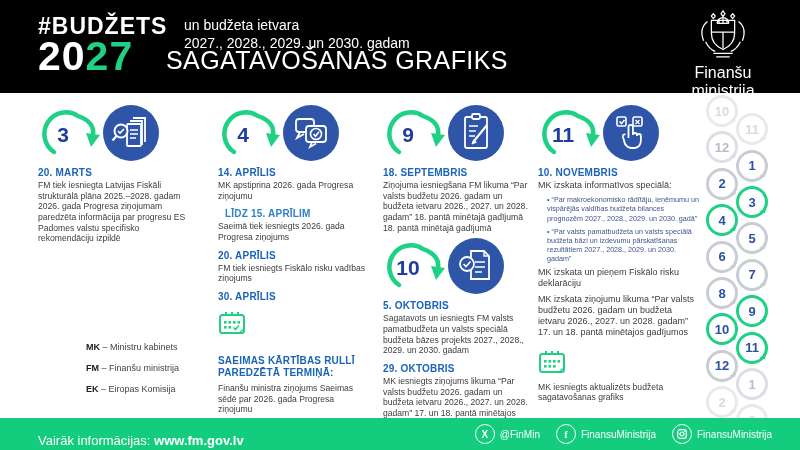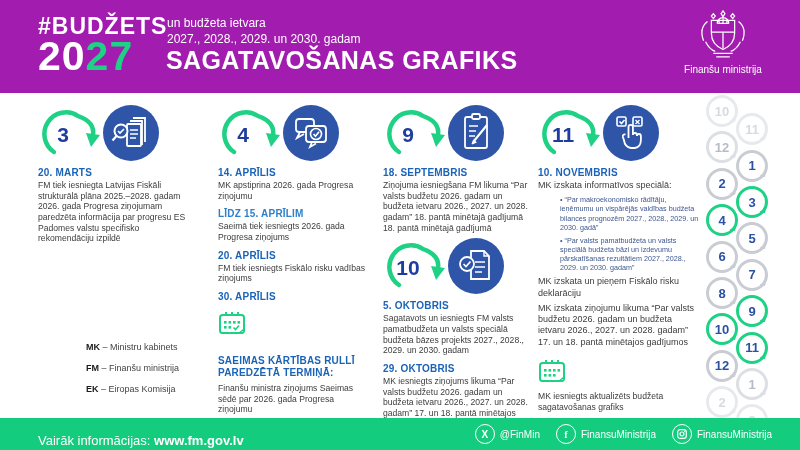--- a/index.html
+++ b/index.html
@@ -2,47 +2,47 @@
 <html><head>
 <meta charset="utf-8">
 <style>
   html,body{margin:0;padding:0;}
   body{
     width:800px;height:450px;position:relative;overflow:hidden;
     font-family:"Liberation Sans","DejaVu Sans",sans-serif;
     background:#ffffff;
   }
   
-  .header{position:absolute;left:0;top:0;width:800px;height:93px;background:#a21caf;}
+  .header{position:absolute;left:0;top:0;width:800px;height:93px;background:#000000;}
   .hashtag{position:absolute;left:38px;top:13px;color:#fff;font-weight:bold;font-size:23px;letter-spacing:1px;}
   .year{position:absolute;left:38px;top:36px;color:#fff;font-weight:bold;font-size:41px;line-height:1;letter-spacing:1px;}
   .year .yr-suffix{color:#1FD185;}
-  .subtitle{position:absolute;left:167px;top:16px;color:#fff;font-size:12px;line-height:1.32;}
-  .main-title{position:absolute;left:166px;top:46px;color:#fff;font-weight:bold;font-size:25px;letter-spacing:.4px;}
+  .subtitle{position:absolute;left:184px;top:16px;color:#fff;font-size:14px;line-height:1.32;}
+  .main-title{position:absolute;left:166px;top:46px;color:#fff;font-weight:normal;font-size:25px;letter-spacing:.4px;}
   .crest{position:absolute;left:692px;top:8px;width:62px;height:54px;}
-  .ministry{position:absolute;left:664px;top:64px;width:118px;text-align:center;color:#fff;font-size:10px;}
+  .ministry{position:absolute;left:664px;top:64px;width:118px;text-align:center;color:#fff;font-size:16px;}
 
   
   .col{position:absolute;top:104px;}
   .col1{left:38px;width:158px;}
   .col2{left:218px;width:152px;}
   .col3{left:383px;width:147px;}
   .col4{left:538px;width:162px;}
 
   .badge{position:relative;height:56px;margin-bottom:4px;}
   .badge svg{position:absolute;left:0;top:0;}
   .badge .icon-circle{left:64px;}
   .badge-num{position:absolute;left:2px;top:8px;width:46px;height:46px;display:flex;align-items:center;justify-content:center;
     color:#1E3D9E;font-weight:bold;font-size:21px;}
 
   .h{color:#1A63B8;font-weight:bold;font-size:10px;margin:7px 0 2px 0;letter-spacing:.2px;}
-  .h.light{color:#2F80C9;}
+  .h.light{color:#2F80C9;margin-left:7px;}
   .t{color:#3C3C3C;font-size:8.6px;line-height:1.24;margin:0 0 3px 0;}
   .intro{color:#3C3C3C;font-size:9px;line-height:1.25;margin:1px 0 4px 0;}
-  .bullet{color:#3D568F;font-size:7.2px;line-height:1.27;margin:0 0 4px 22px;}
+  .bullet{color:#3D568F;font-size:7.2px;line-height:1.27;margin:0 0 4px 9px;}
   .cal-icon{margin:7px 0 2px 0;}
   .spec-h{color:#1A63B8;font-weight:bold;font-size:10px;line-height:1.25;margin:12px 0 3px 0;letter-spacing:.2px;}
 
   .legend{position:absolute;left:0;top:238px;}
   .legend-row{font-size:9px;color:#444;margin-bottom:11px;}
   .legend-row b{color:#1b1b1b;padding-left:48px;}
 
   
   .timeline{position:absolute;left:698px;top:93px;width:102px;height:325px;overflow:hidden;}
   .tlc{position:absolute;width:26px;height:26px;border-radius:50%;background:#fff;border:3px solid;

